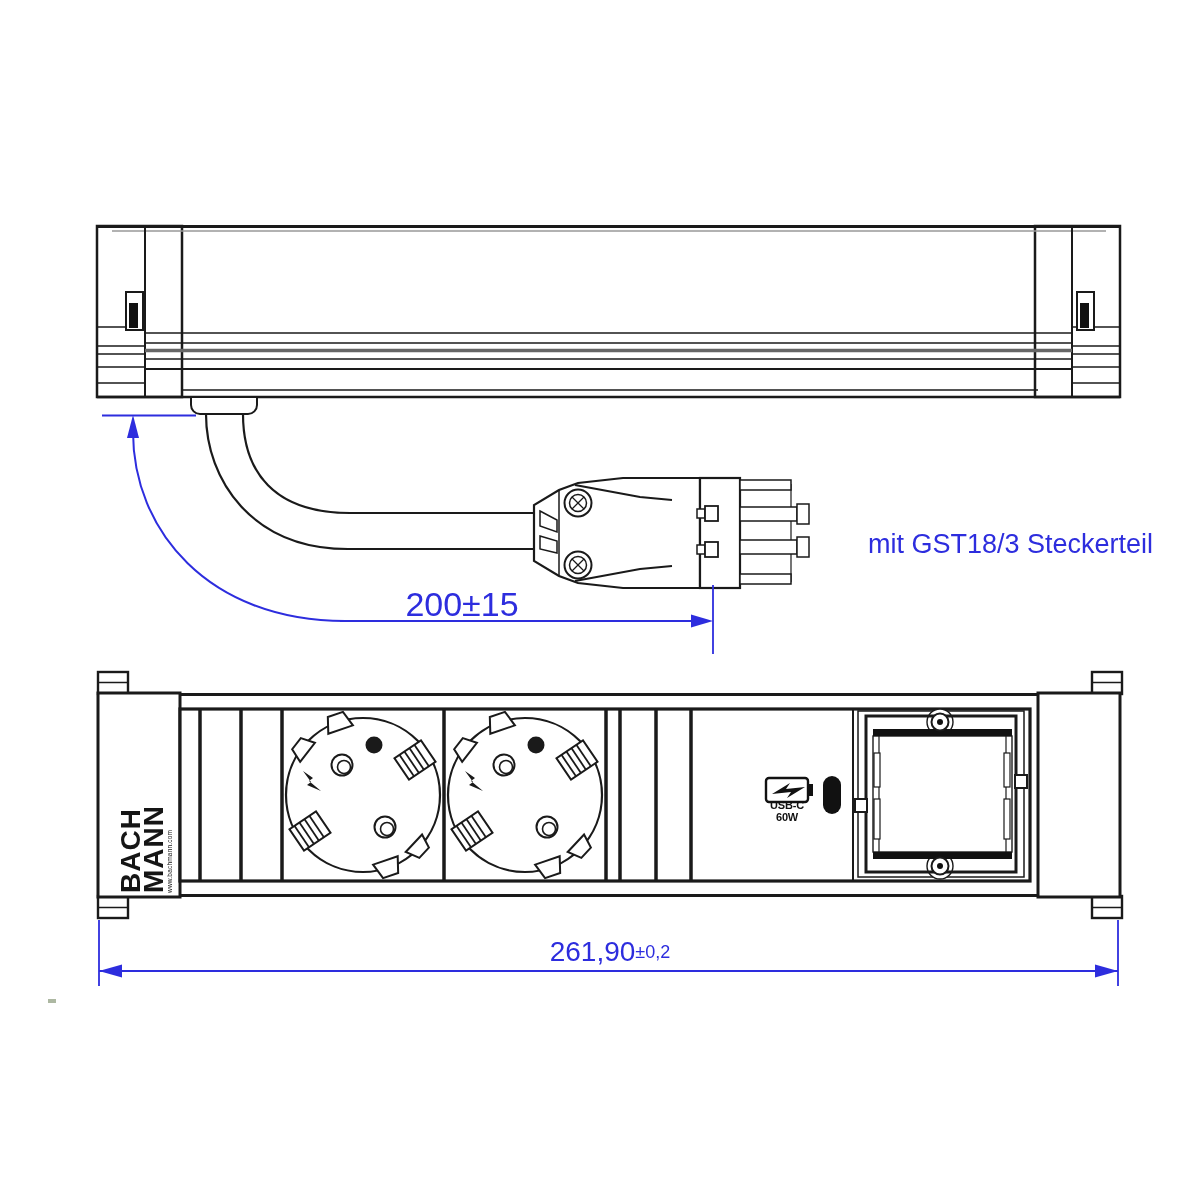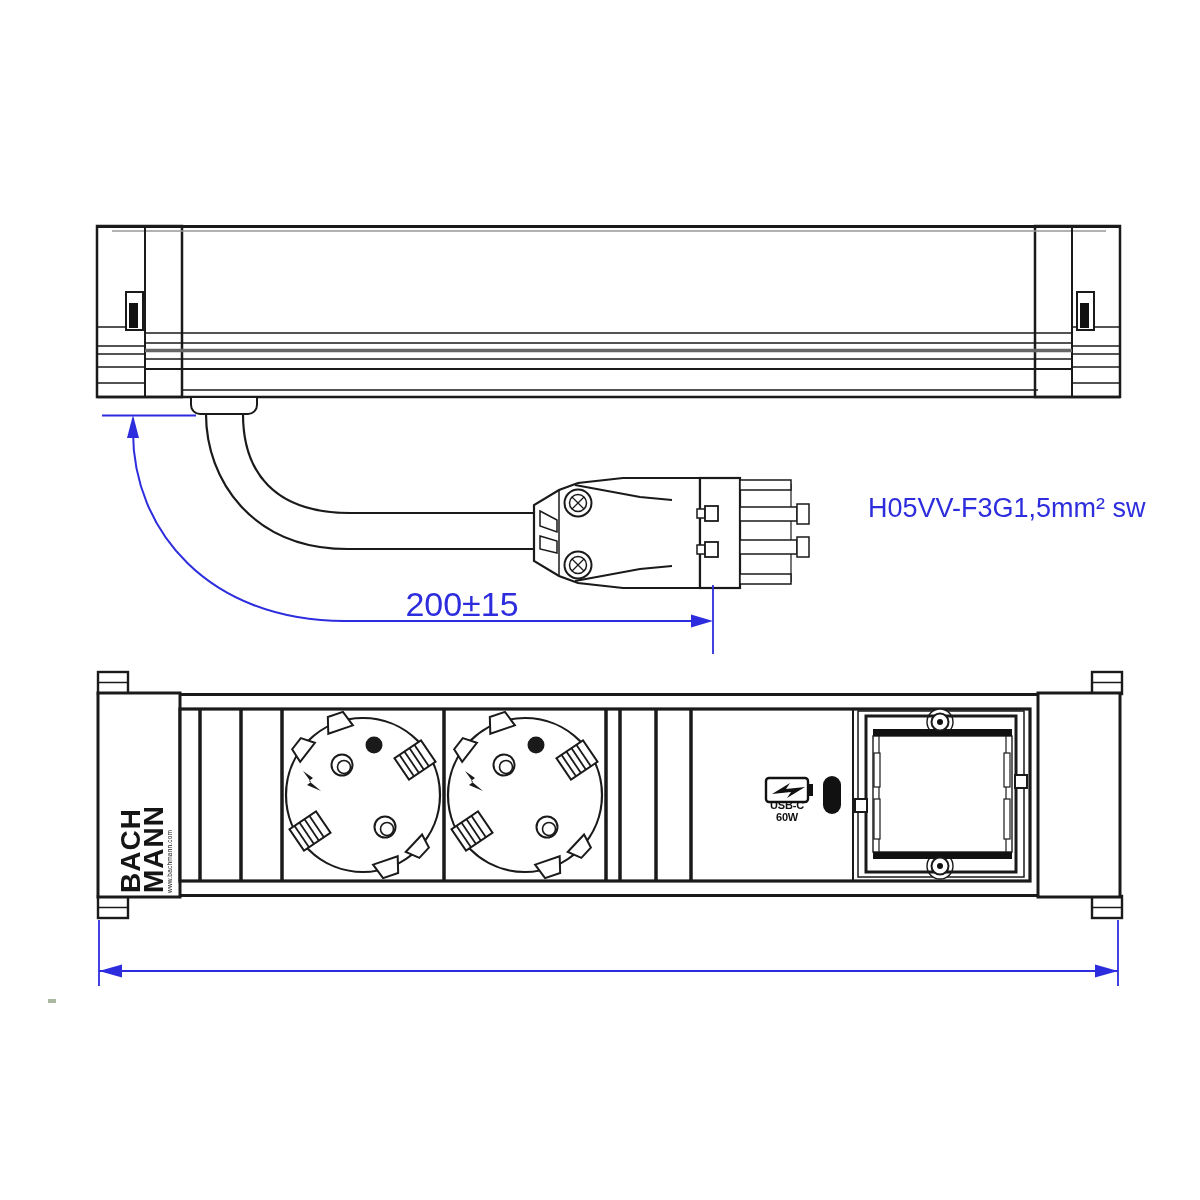--- a/index.html
+++ b/index.html
@@ -230,22 +230,23 @@
       <line x1="99" y1="920" x2="99" y2="986" stroke="#2d2dde" stroke-width="1.8"></line>
       <line x1="1118" y1="920" x2="1118" y2="986" stroke="#2d2dde" stroke-width="1.8"></line>
       <line x1="99" y1="971" x2="1118" y2="971" stroke="#2d2dde" stroke-width="2"></line>
       <polygon points="99,971 122,964.5 122,977.5" fill="#2d2dde"></polygon>
       <polygon points="1118,971 1095,964.5 1095,977.5" fill="#2d2dde"></polygon>
     </g>
     <rect x="48" y="999" width="8" height="4" fill="#8a9a7a" opacity="0.7"></rect>
   </g>
 </svg>
 
-<div id="note1" class="blue-text note-line">H05VV-F3G1,5mm² sw</div>
+<div id="note2" class="blue-text note-line">mit GST18/3 Steckerteil</div>
 <div id="dim200" class="blue-text">200±15</div>
+<div id="dim261" class="blue-text"><span>261,90</span><span class="tol">±0,2</span></div>
 <div id="usbLabel">USB-C 60W</div>
 <div id="logoBox">
   <div id="logoInner">
     <div class="logo-big">BACH</div>
     <div class="logo-big">MANN</div>
     <div class="logo-small">www.bachmann.com</div>
   </div>
 </div>
 
 </div>

